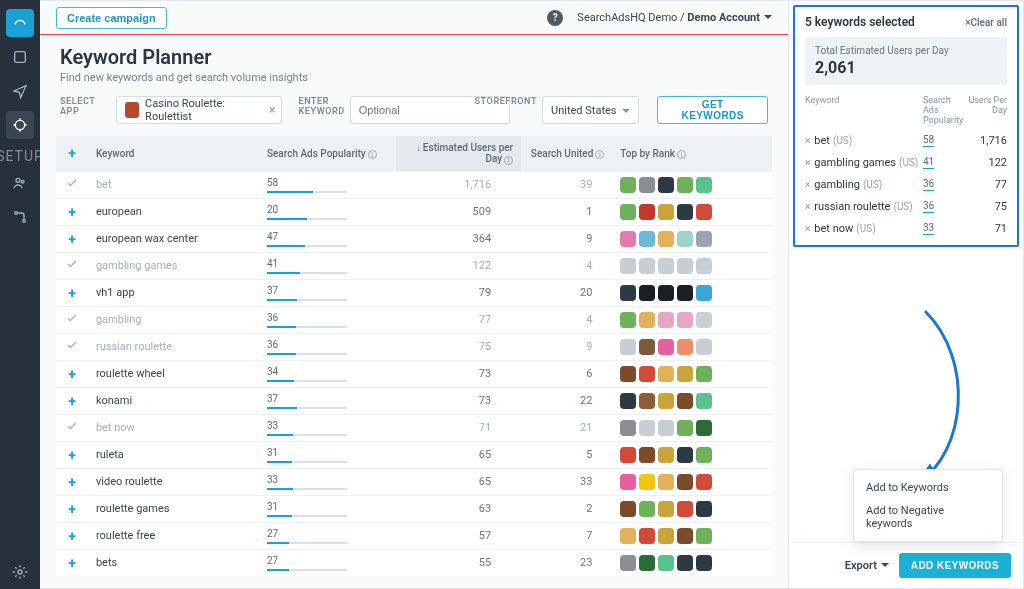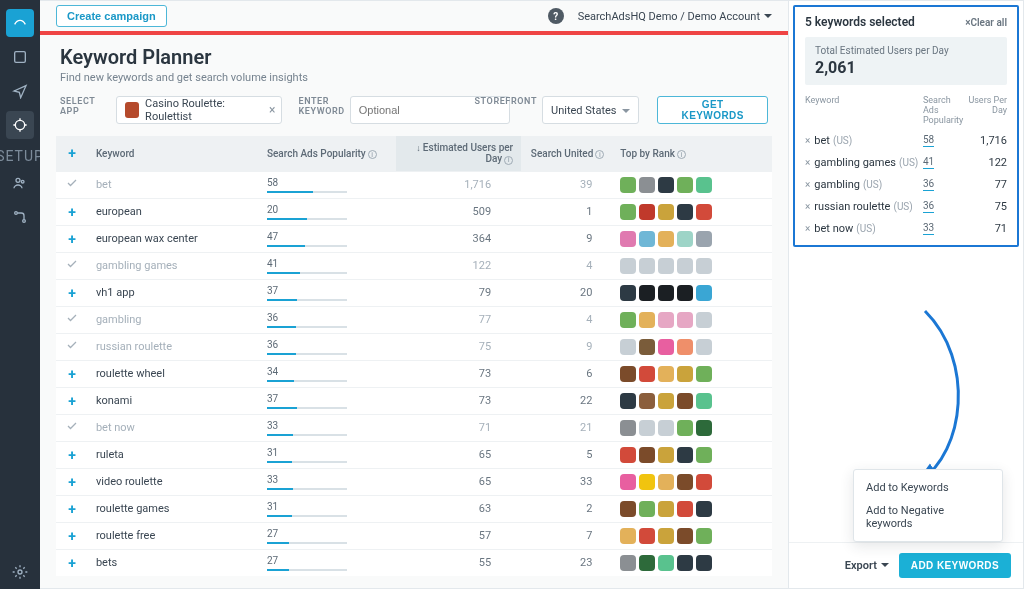--- a/index.html
+++ b/index.html
@@ -10,26 +10,26 @@
   .rail { width:40px; background:#27313c; display:flex; flex-direction:column; align-items:center; padding-top:6px; }
   .rail-icon { width:28px; height:28px; margin:3px 0; border-radius:4px; display:flex; align-items:center; justify-content:center; color:#9fb1c2; }
   .rail-icon.primary { background:#1aa2d4; color:#fff; }
   .rail-icon.active { background:#3a4652; color:#fff; }
   .rail svg { width:16px; height:16px; stroke:currentColor; fill:none; stroke-width:2; }
   .rail-label { font-size:14px; color:#7c8b9a; margin:6px 0 2px; letter-spacing:1px;text-align:center; }
   .rail-spacer { flex:1; }
 
   
   .main { flex:1; background:#f9fafa; border:1px solid #e3e8ec; border-left:none; display:flex; flex-direction:column; min-width:0; }
-  .topbar { height:34px; display:flex; align-items:center; padding:0 16px; border-bottom:4px solid #ef4444; }
+  .topbar { height:34px; display:flex; align-items:center; padding:0 16px; border-bottom:1px solid #ef4444; }
   .create-btn { border:1px solid #4db7d8; color:#1a98c7; background:#fff; border-radius:3px; padding:4px 10px; font-size:11px; font-weight:600; }
   .top-spacer { flex:1; }
   .help { width:16px;height:16px;border-radius:50%; background:#4f5a64; color:#fff; display:flex;align-items:center;justify-content:center; font-size:10px; font-weight:700; margin-right:14px;}
   .acct { font-size:11px; color:#3a4652; }
-  .acct b { font-weight:400; }
+  .acct b { font-weight:700; }
   .chev { display:inline-block; margin-left:4px; border:4px solid transparent; border-top-color:#3a4652; transform:translateY(2px); }
 
   .header { padding:10px 20px 4px; }
   .h1 { font-size:20px; font-weight:600; color:#2b3640; }
   .sub { font-size:11px; color:#76838f; margin-top:2px; }
 
   .filters { display:flex; gap:16px; padding:8px 20px 12px; align-items:flex-end; }
   .fcol { display:flex; flex-direction:row; gap:5px; }
   .flabel { font-size:9px; letter-spacing:0.6px; color:#7f8a95; font-weight:600; }
   .select { height:28px; border:1px solid #d6dde2; border-radius:3px; background:#fff; display:flex; align-items:center; padding:0 22px 0 8px; position:relative; font-size:11px; color:#3a4652; }

